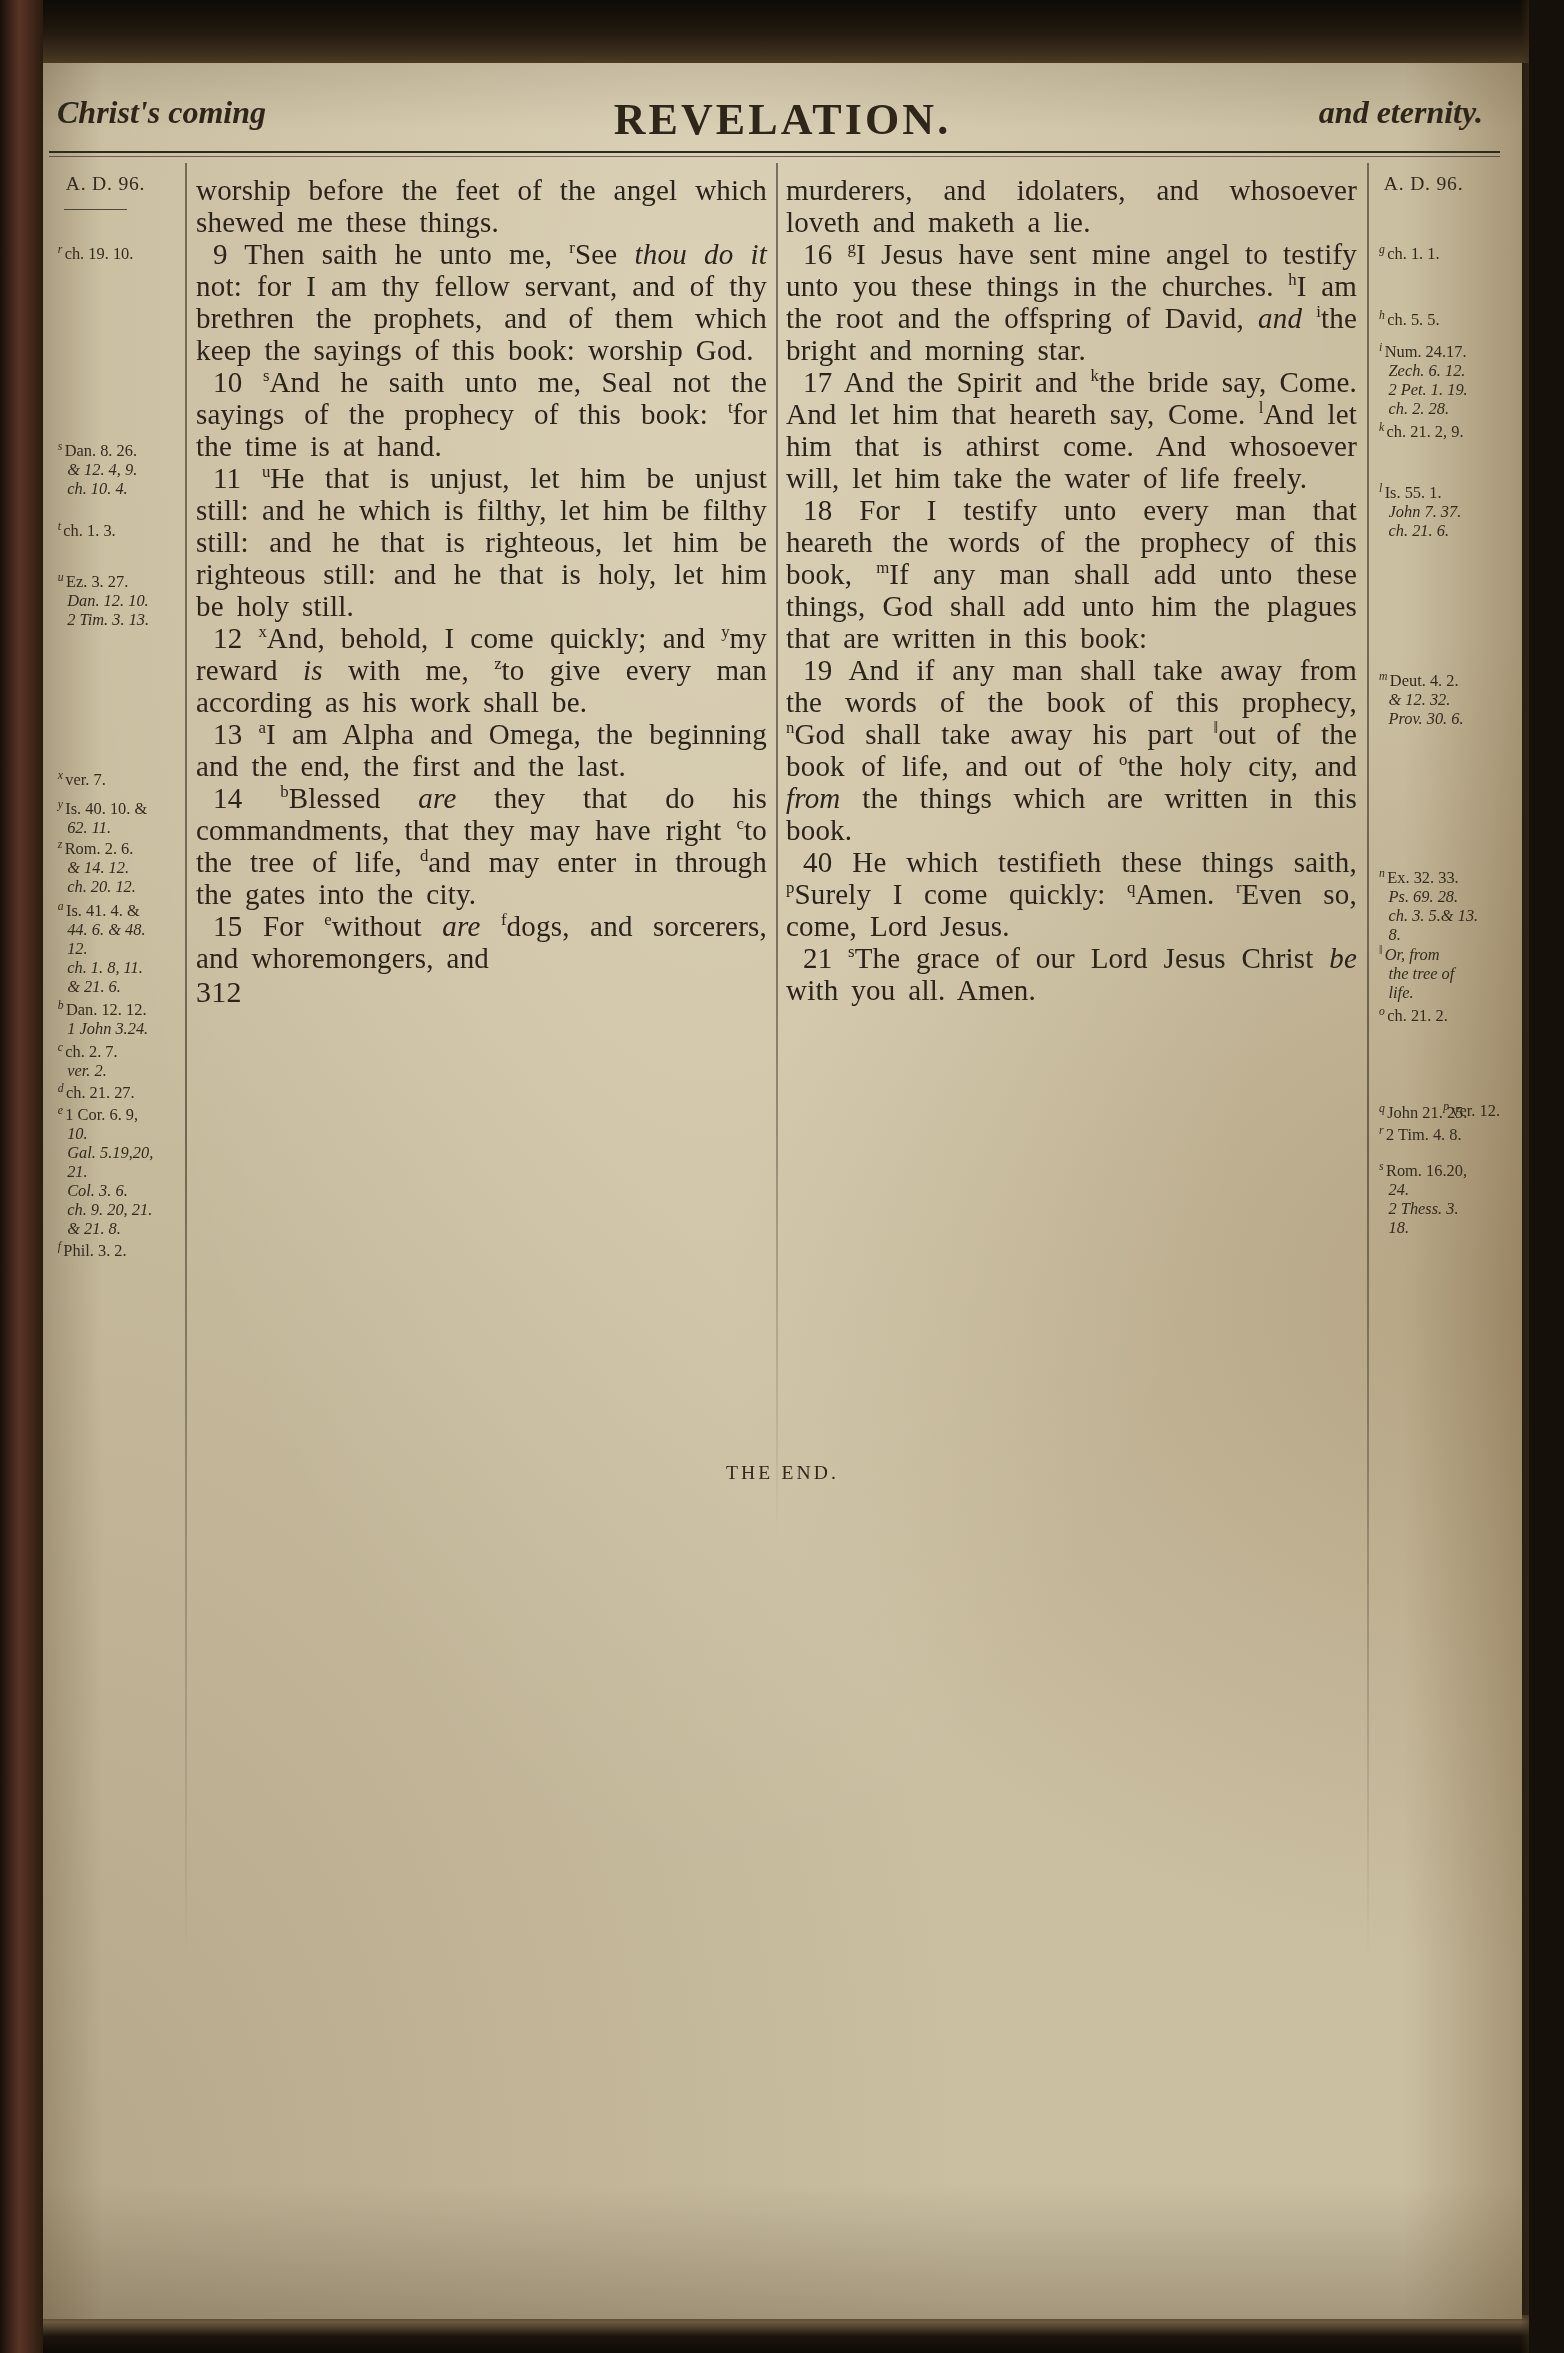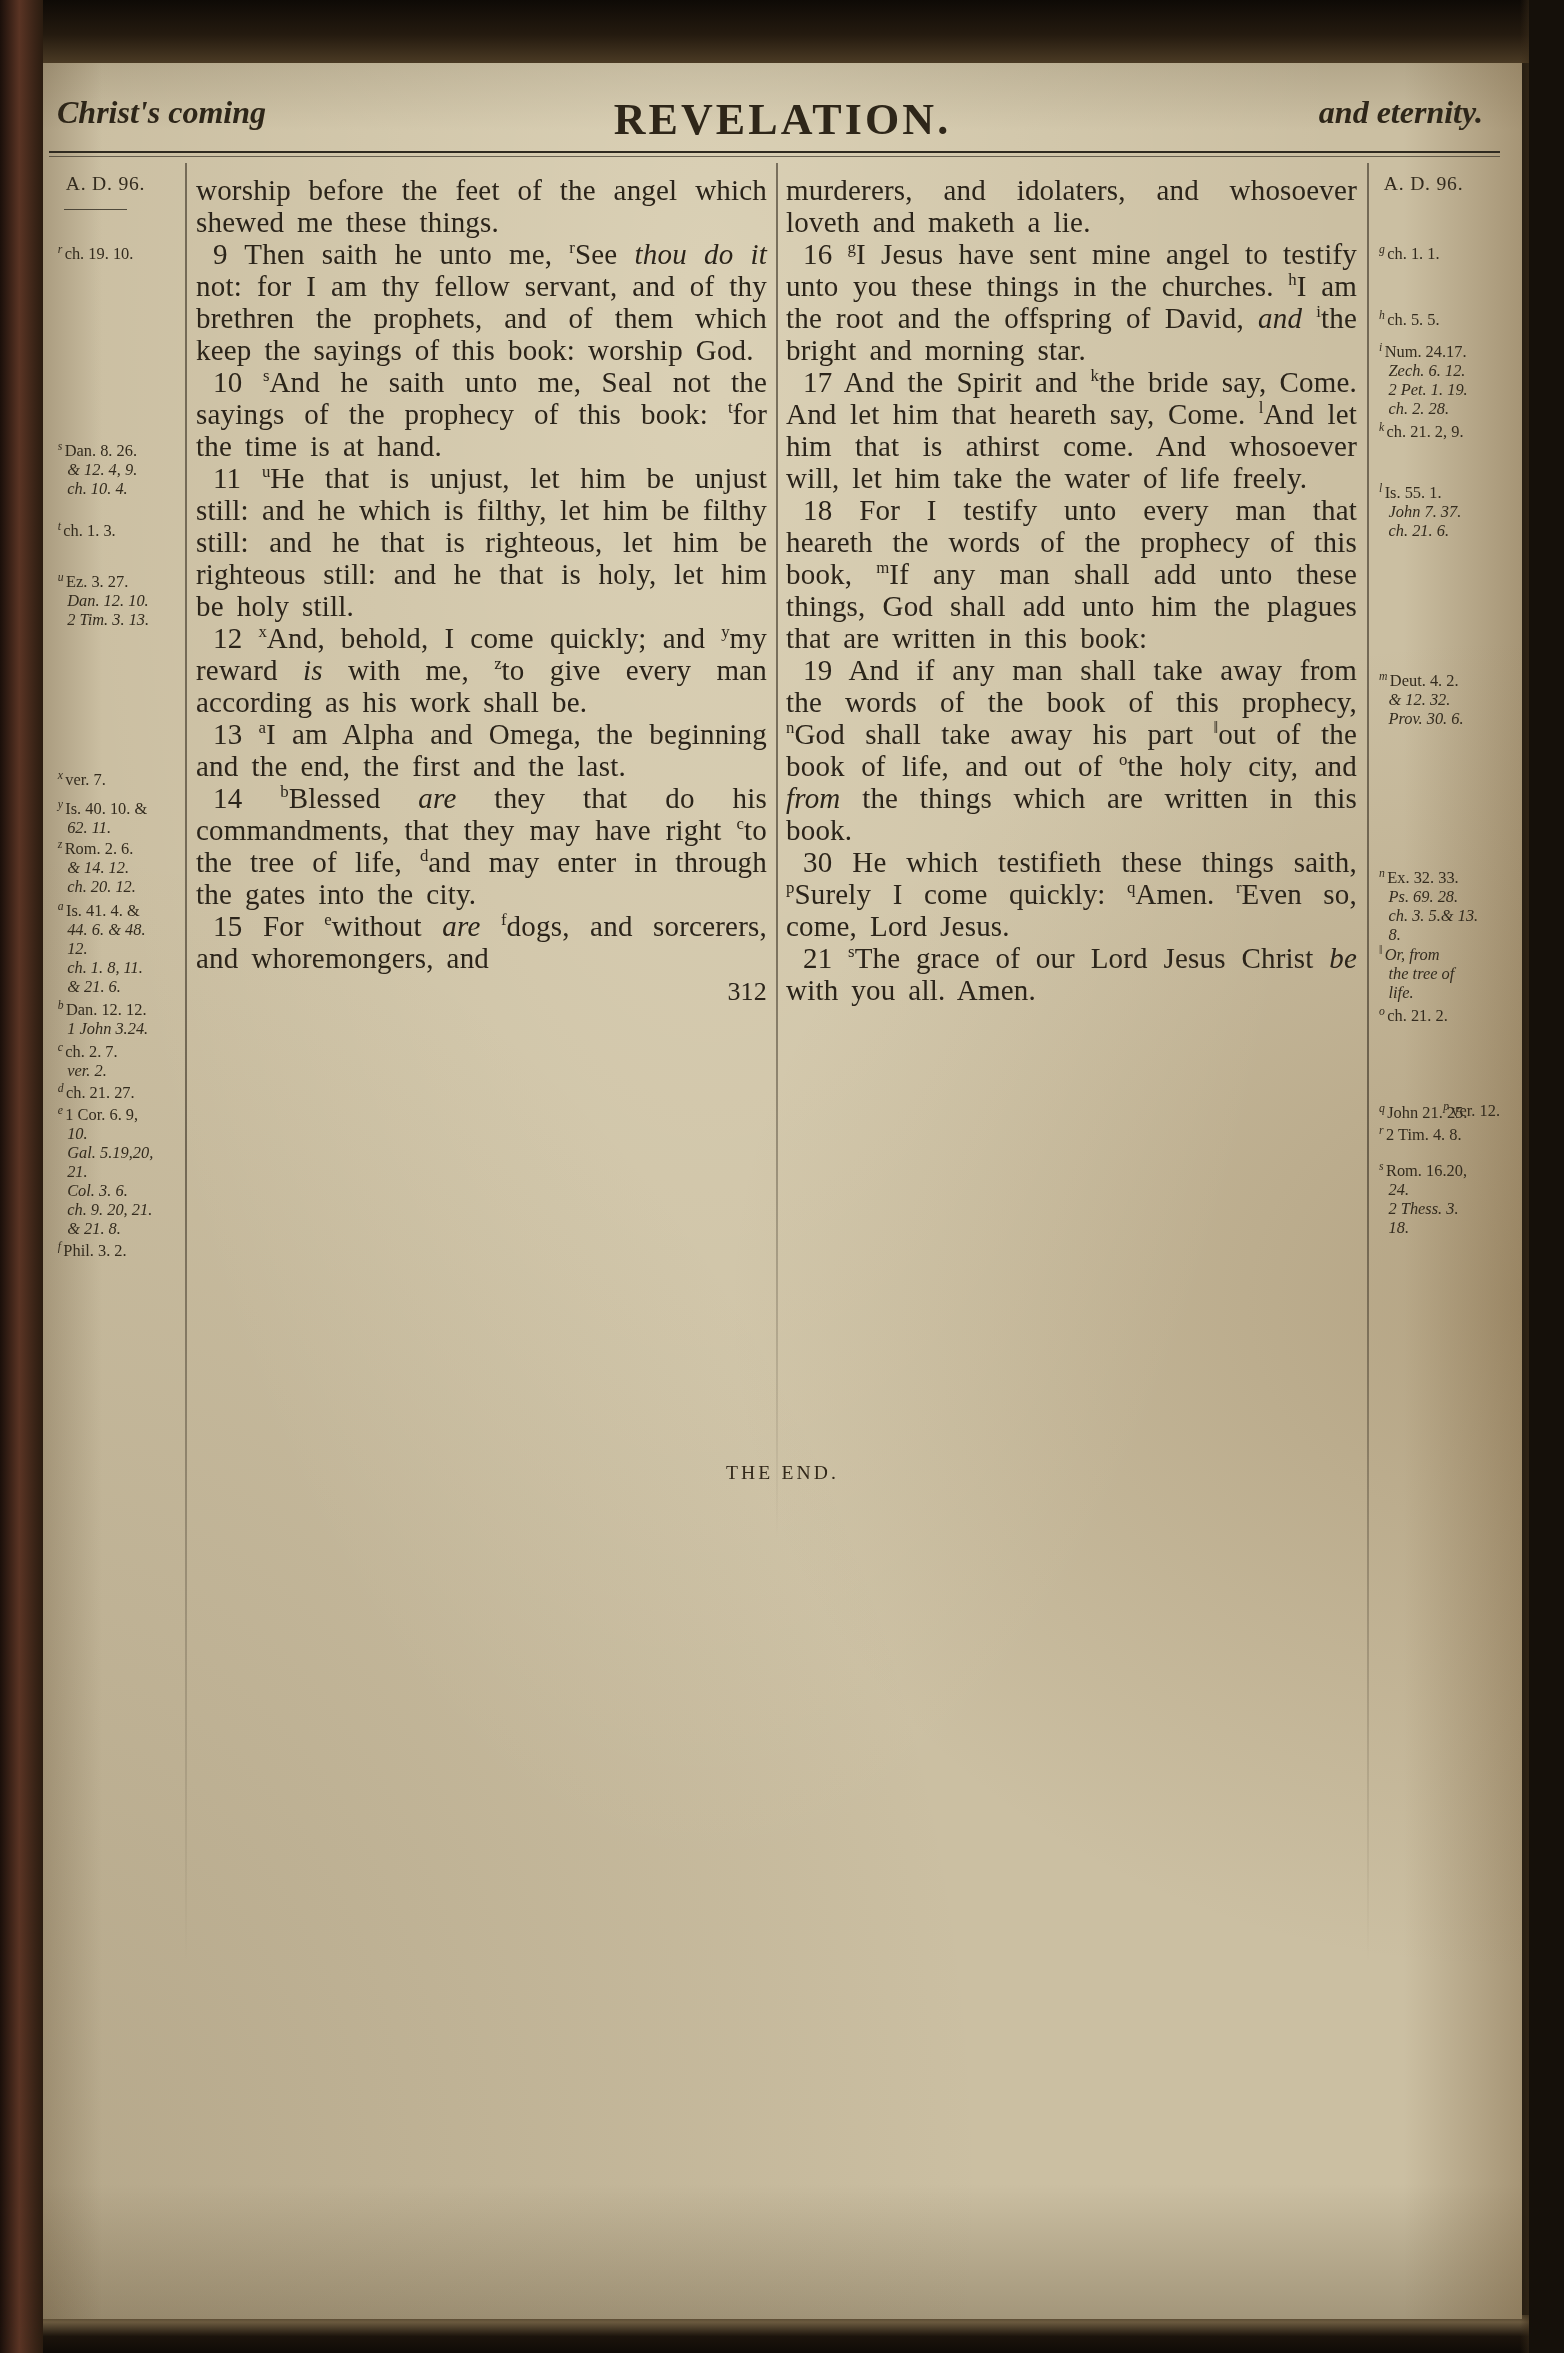--- a/index.html
+++ b/index.html
@@ -52,21 +52,21 @@
   .note.it .nline{font-style:italic;}
   
   .textcol{position:absolute;top:111px;width:571px;font-size:29px;line-height:32px;
     text-align:justify;word-spacing:5.5px;letter-spacing:0.2px;color:#2b241a;}
   .textcol.lc{left:153px;}
   .textcol.rc{left:743px;}
   .textcol p.verse{margin:0;text-indent:17px;}
   .textcol p.verse.cont{text-indent:0;}
   .textcol .sup{font-size:0.58em;vertical-align:super;line-height:0;letter-spacing:0;}
   .textcol .it{font-style:italic;}
-  .pagenum{display:block;text-align:right;text-indent:0 !important;font-size:26px;margin-top:1.6px;}
+  .pagenum{display:block;text-align:left;text-indent:0 !important;font-size:30px;margin-top:1.6px;}
   .theend{position:absolute;left:0;top:1399px;width:100%;text-align:center;
     font-size:19.6px;font-weight:normal;letter-spacing:3.1px;color:#33291b;}
 </style>
 </head>
 <body>
 
 <div id="screen">
   <div class="edge top"></div>
   <div class="edge bottom"></div>
   <div class="edge left"></div>
@@ -131,20 +131,20 @@
         <p class="verse"><span class="vnum">14 </span><span class="sup">b</span><span>Blessed </span><span class="it">are</span><span> they that do his commandments, that they may have right </span><span class="sup">c</span><span>to the tree of life, </span><span class="sup">d</span><span>and may enter in through the gates into the city.</span></p>
         <p class="verse"><span class="vnum">15 </span><span>For </span><span class="sup">e</span><span>without </span><span class="it">are</span><span> </span><span class="sup">f</span><span>dogs, and sorcerers, and whoremongers, and</span></p>
         <div class="pagenum">312</div>
       </div>
     <div class="textcol rc">
         <p class="verse cont"><span>murderers, and idolaters, and whosoever loveth and maketh a lie.</span></p>
         <p class="verse"><span class="vnum">16 </span><span class="sup">g</span><span>I Jesus have sent mine angel to testify unto you these things in the churches. </span><span class="sup">h</span><span>I am the root and the offspring of David, </span><span class="it">and</span><span> </span><span class="sup">i</span><span>the bright and morning star.</span></p>
         <p class="verse"><span class="vnum">17 </span><span>And the Spirit and </span><span class="sup">k</span><span>the bride say, Come. And let him that heareth say, Come. </span><span class="sup">l</span><span>And let him that is athirst come. And whosoever will, let him take the water of life freely.</span></p>
         <p class="verse"><span class="vnum">18 </span><span>For I testify unto every man that heareth the words of the prophecy of this book, </span><span class="sup">m</span><span>If any man shall add unto these things, God shall add unto him the plagues that are written in this book:</span></p>
         <p class="verse"><span class="vnum">19 </span><span>And if any man shall take away from the words of the book of this prophecy, </span><span class="sup">n</span><span>God shall take away his part </span><span class="sup">‖</span><span>out of the book of life, and out of </span><span class="sup">o</span><span>the holy city, and </span><span class="it">from</span><span> the things which are written in this book.</span></p>
-        <p class="verse"><span class="vnum">30 </span><span>He which testifieth these things saith, </span><span class="sup">p</span><span>Surely I come quickly: </span><span class="sup">q</span><span>Amen. </span><span class="sup">r</span><span>Even so, come, Lord Jesus.</span></p>
+        <p class="verse"><span class="vnum">40 </span><span>He which testifieth these things saith, </span><span class="sup">p</span><span>Surely I come quickly: </span><span class="sup">q</span><span>Amen. </span><span class="sup">r</span><span>Even so, come, Lord Jesus.</span></p>
         <p class="verse"><span class="vnum">21 </span><span class="sup">s</span><span>The grace of our Lord Jesus Christ </span><span class="it">be</span><span> with you all. Amen.</span></p>
       </div>
 
     <div class="theend">THE END.</div>
   </div>
 </div>
 
 
 </body></html>

